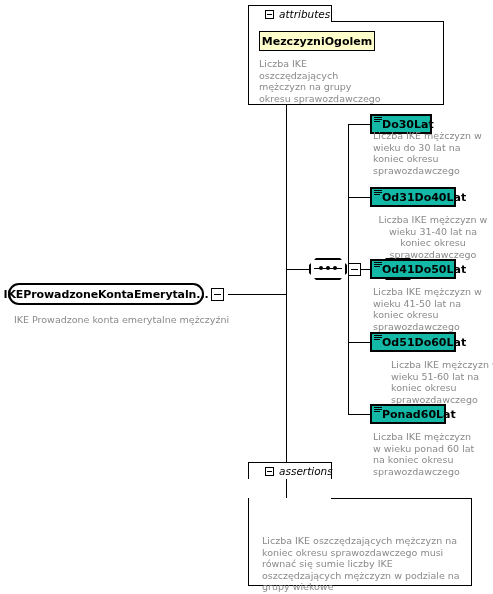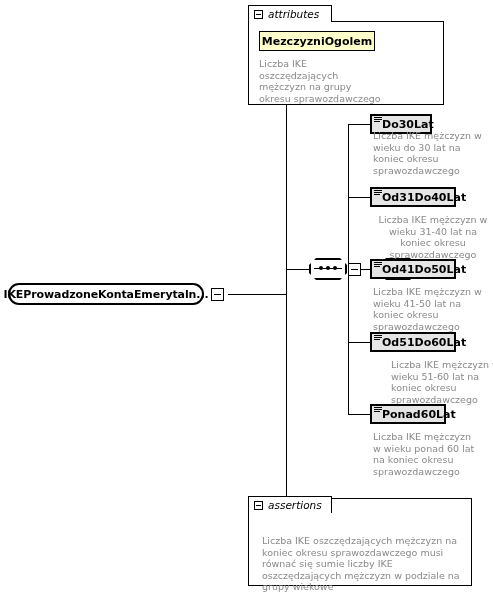--- a/index.html
+++ b/index.html
@@ -112,21 +112,21 @@
   }
   .section-tab {
     position: absolute;
     box-sizing: border-box;
     border: 1px solid #000000;
     border-bottom: none;
     background: #ffffff;
     height: 17px;
     display: flex;
     align-items: center;
-    padding-left: 5px;
+    padding-left: 16px;
     z-index: 3;
   }
   .section-tab .tgl {
     position: relative;
     width: 9px;
     height: 9px;
     box-sizing: border-box;
     border: 1px solid #000000;
     background: #ffffff;
     margin-right: 5px;
@@ -173,21 +173,21 @@
     position: absolute;
     background: #c0c0c0;
     z-index: -1;
   }
 
   
   .elem-box {
     position: absolute;
     box-sizing: border-box;
     border: 2px solid #000000;
-    background: #e5e5e5;
+    background: #14b8a6;
     display: flex;
     align-items: center;
     padding-left: 10px;
   }
   .elem-box .lbl {
     font-size: 11px;
     font-weight: bold;
     color: #000000;
     white-space: nowrap;
   }
@@ -307,20 +307,21 @@
   <div class="line-h" style="left:348px; top:414px; width:22px;"></div>
 
   <div class="root-node">
     <div class="root-shadow"></div>
     <div class="root-box">
       <span class="root-label">IKEProwadzoneKontaEmerytaln...</span>
     </div>
   </div>
   <div class="toggle-shadow" style="left:214px; top:292px;"></div>
   <div class="toggle" style="left:211px; top:288px;"></div>
+  <div class="root-sub">IKE Prowadzone konta emerytalne mężczyźni</div>
 
   <div class="section" style="left:248px; top:21px; width:196px; height:84px;"></div>
   <div class="section-tab" style="left:248px; top:5px; width:84px;">
     <span class="tgl"></span>
     <span class="ttl">attributes</span>
   </div>
   <div class="section-mask" style="left:249px; top:21px; width:82px;"></div>
 
   <div class="box-shadow" style="left:263px; top:35px; width:116px; height:20px;"></div>
   <div class="attr-box" style="left:259px; top:31px; width:116px; height:20px;">
@@ -399,21 +400,21 @@
     <span class="elem-glyph">
         <i></i>
         <i></i>
         <i></i>
       </span>
     <span class="lbl">Ponad60Lat</span>
   </div>
   <div class="desc" style="left:373px; top:431px; width:108px;">Liczba IKE mężczyzn w wieku ponad 60 lat na koniec okresu sprawozdawczego</div>
 
   <div class="section" style="left:248px; top:498px; width:224px; height:88px;"></div>
-  <div class="section-tab" style="left:248px; top:496px; width:84px;align-items:center;">
+  <div class="section-tab" style="left:248px; top:462px; width:84px;align-items:center;">
     <span class="tgl"></span>
     <span class="ttl">assertions</span>
   </div>
   <div class="section-mask" style="left:249px; top:498px; width:82px;"></div>
 
   <div class="box-shadow" style="left:263px; top:512px; width:193px; height:20px;"></div>
   <div class="desc" style="left:262px; top:535px; width:206px;">Liczba IKE oszczędzających mężczyzn na koniec okresu sprawozdawczego musi równać się sumie liczby IKE oszczędzających mężczyzn w podziale na grupy wiekowe</div>
 
 </div>
 

